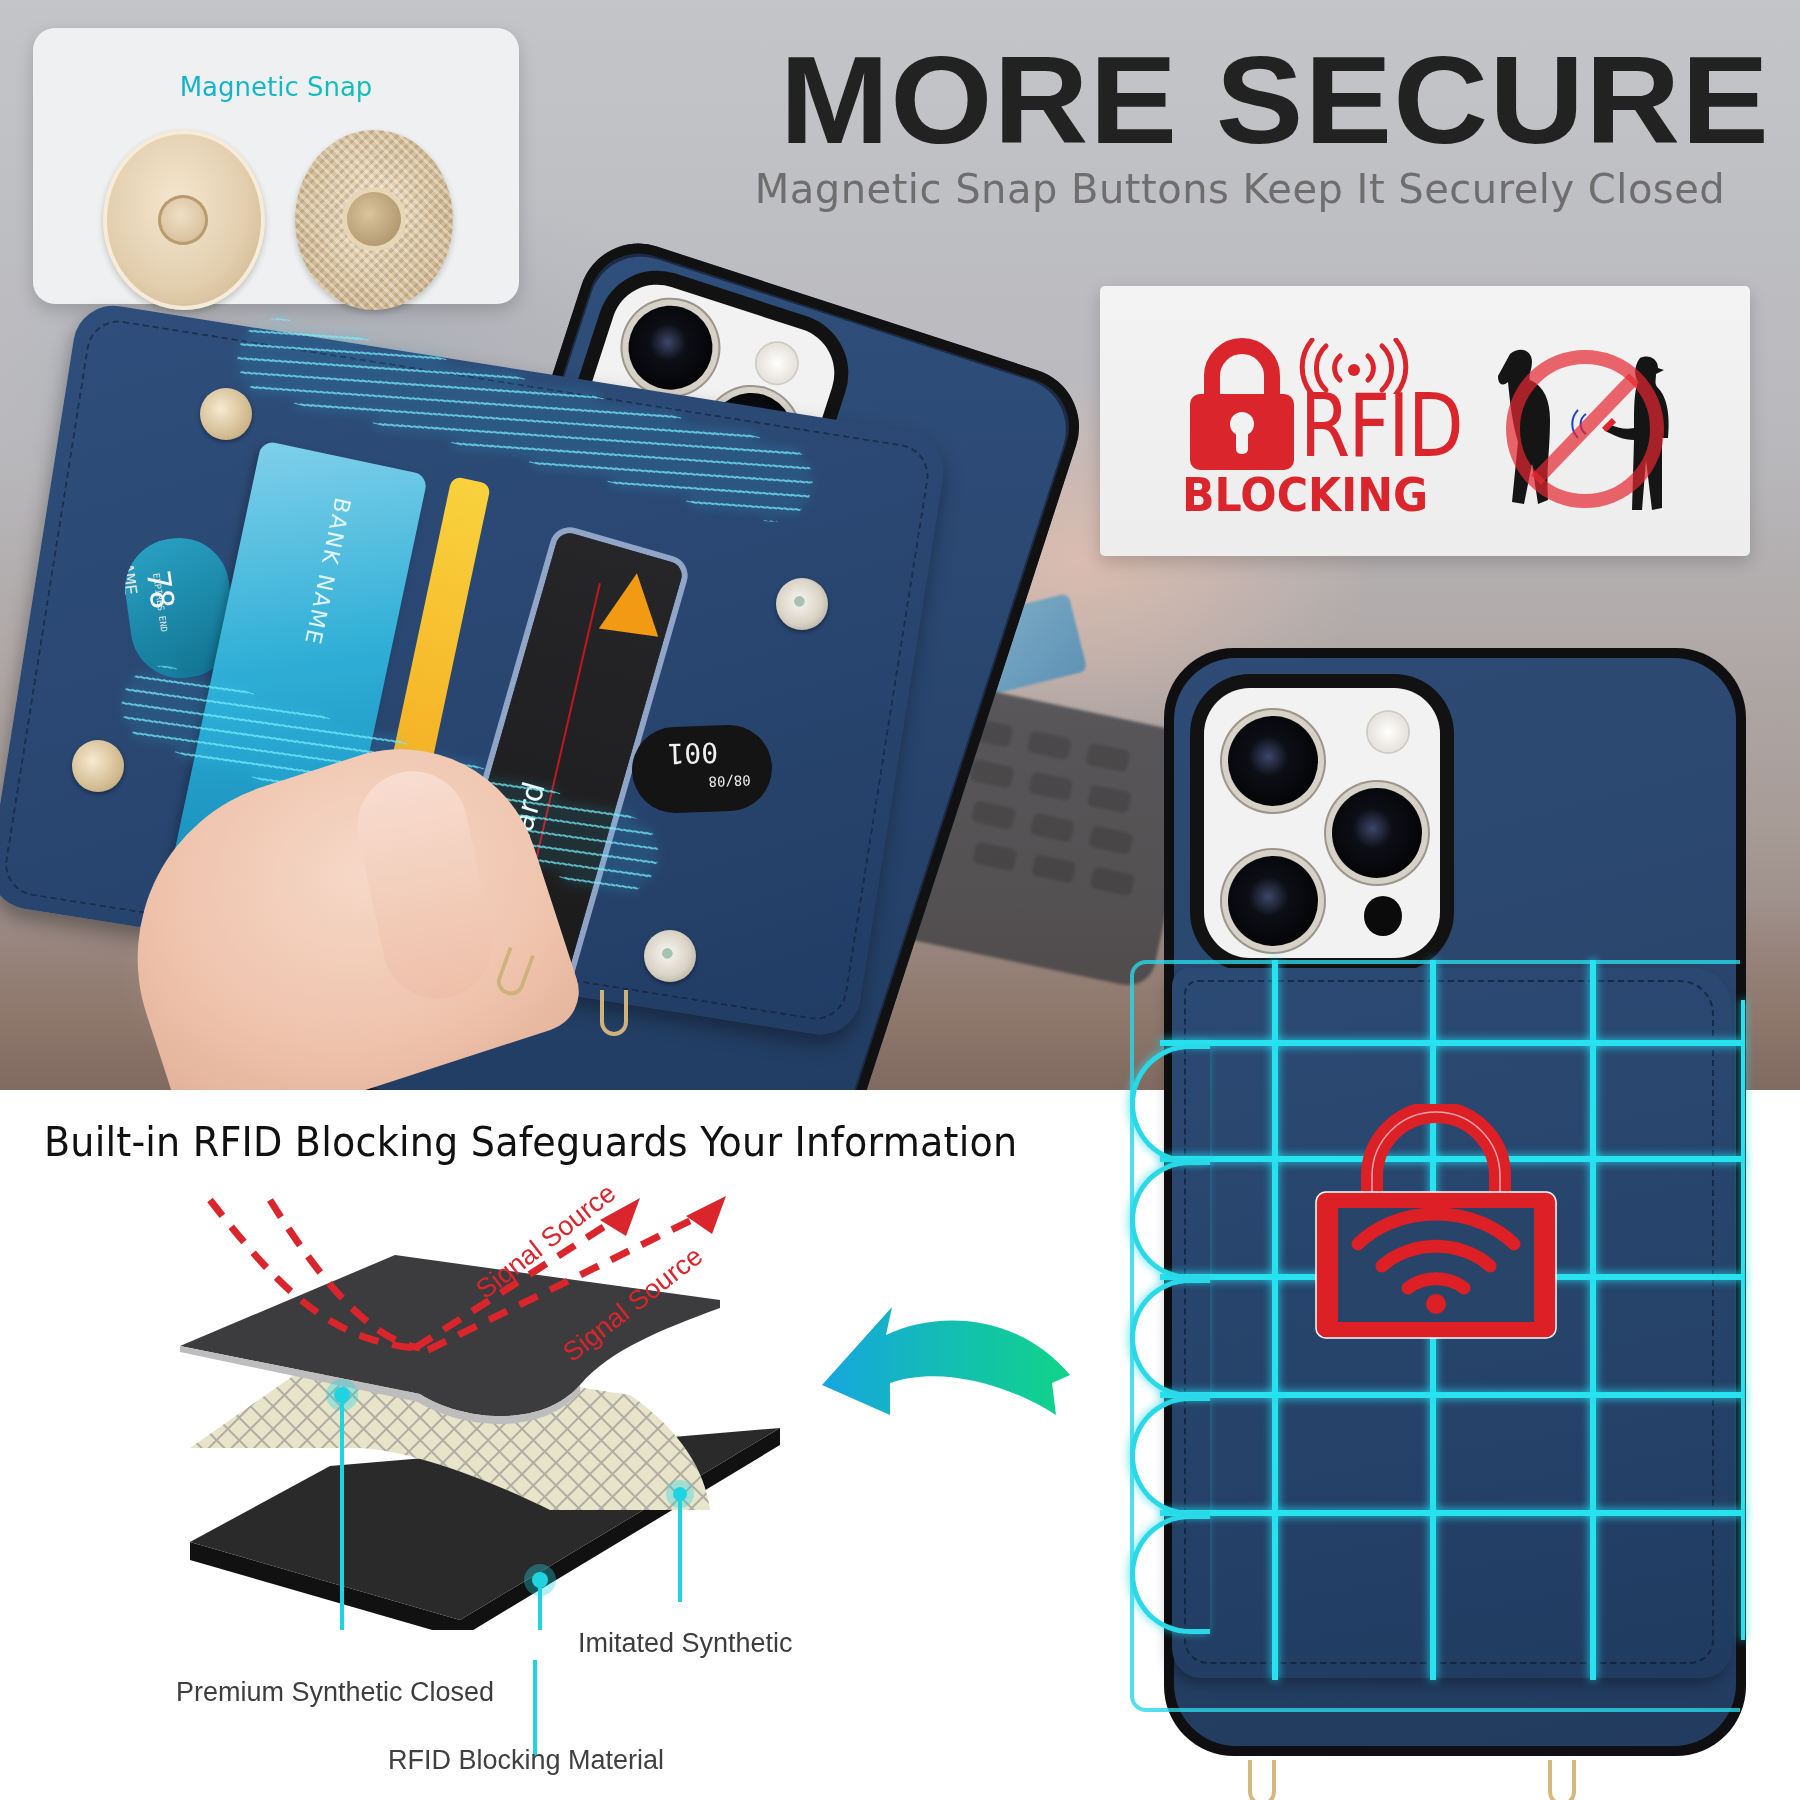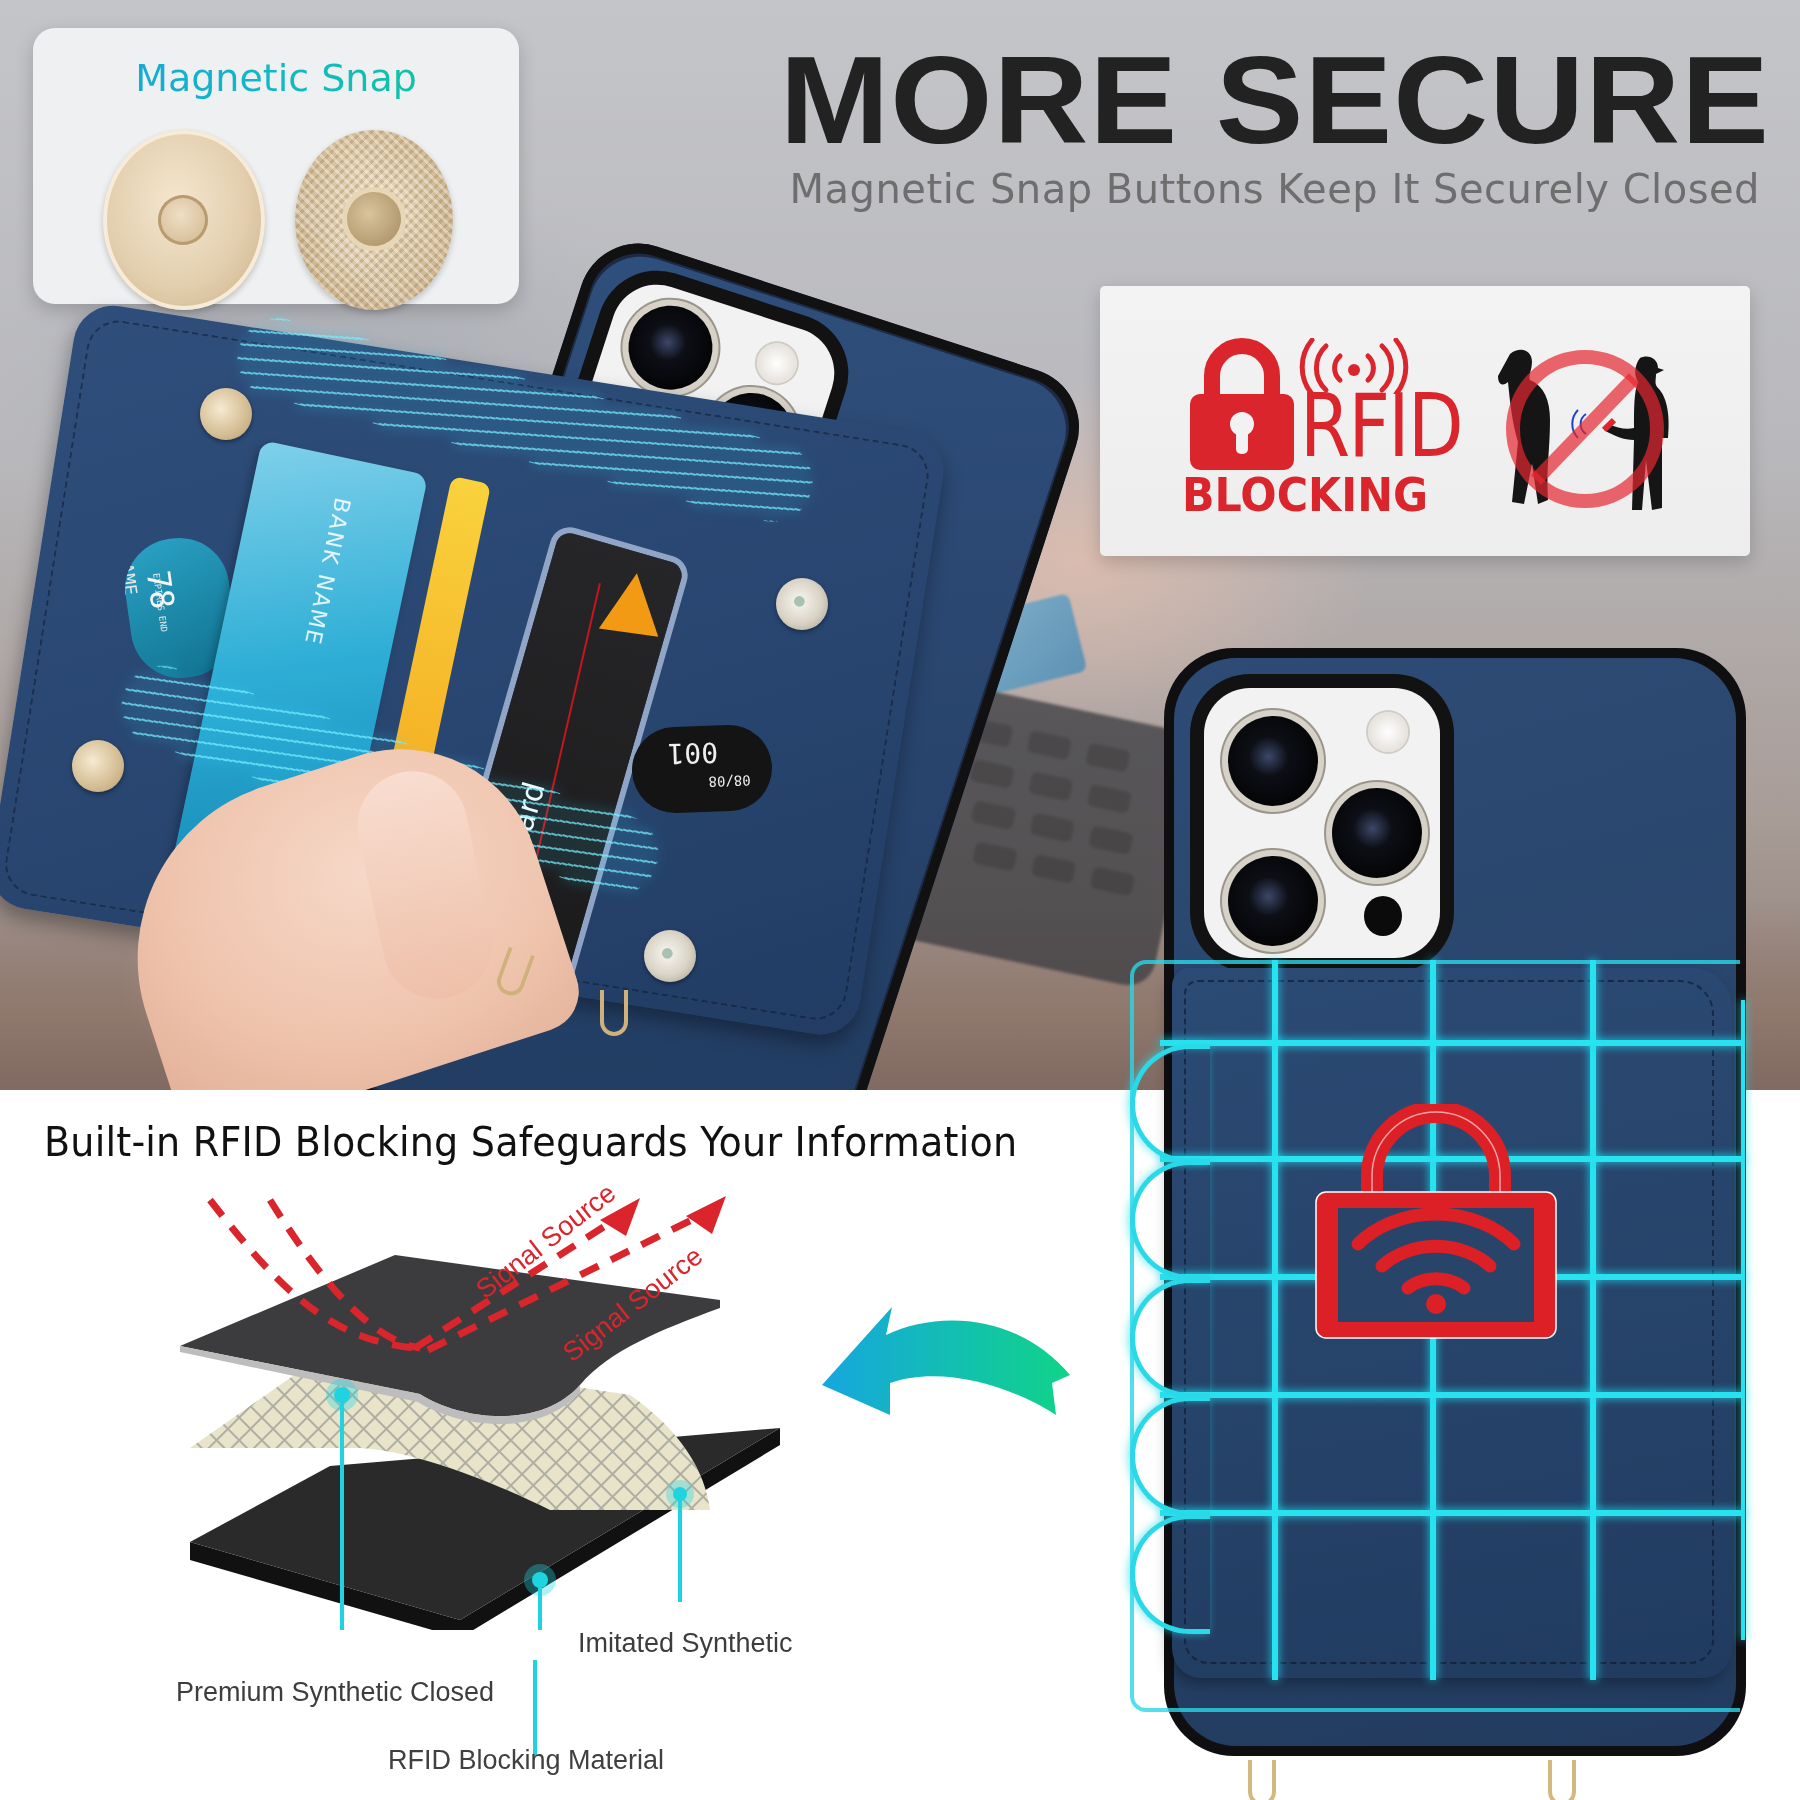--- a/index.html
+++ b/index.html
@@ -37,22 +37,22 @@
     position: absolute; left: 930px; top: 610px; width: 150px; height: 80px; background: linear-gradient(135deg,#6fb7d9,#3f89b8);
     border-radius: 8px; transform: rotate(-14deg); opacity: 0.75; filter: blur(1px);
   }
 
   
   .snap-card {
     position: absolute; left: 33px; top: 28px; width: 486px; height: 276px;
     background: #eef0f2; border-radius: 22px; box-shadow: 0 6px 18px rgba(0,0,0,0.18);
   }
   .snap-title {
-    position: absolute; left: 0; top: 28px; width: 486px; text-align: center;
-    font-family: "DejaVu Sans", sans-serif; font-size: 38px; font-weight: normal;
+    position: absolute; left: 0; top: 44px; width: 486px; text-align: center;
+    font-family: "DejaVu Sans", sans-serif; font-size: 26px; font-weight: normal;
     background: linear-gradient(90deg, #18a2dc 0%, #12b8c6 50%, #10c98e 100%);
     -webkit-background-clip: text; background-clip: text; color: transparent;
   }
   .snap-btn { position: absolute; border-radius: 50%; }
   .snap-btn.plain {
     left: 70px; top: 102px; width: 162px; height: 180px;
     background: radial-gradient(ellipse at 45% 40%, #f4e6cf 0%, #e3cfae 55%, #c7ab83 100%);
     box-shadow: inset 0 0 0 4px #f6ecd9, 0 3px 6px rgba(0,0,0,0.2);
   }
   .snap-btn.plain .center {
@@ -72,21 +72,21 @@
     background: radial-gradient(circle at 40% 40%, #d9c49d, #a58a5f); box-shadow: 0 0 0 5px #e8d7b7;
   }
 
   
   .headline {
     position: absolute; left: 770px; top: 38px; width: 1000px; text-align: right;
     font-family: "Liberation Sans", sans-serif; font-weight: bold; font-size: 124px;
     color: #222222; letter-spacing: 1px; line-height: 1; transform: scaleX(1.06); transform-origin: right;
   }
   .subheadline {
-    position: absolute; left: 720px; top: 166px; width: 1040px; text-align: right;
+    position: absolute; left: 720px; top: 166px; width: 1040px; text-align: center;
     font-family: "DejaVu Sans", sans-serif; font-size: 40px; color: #6e6e6e; letter-spacing: 0.5px;
   }
 
   
   .rfid-card {
     position: absolute; left: 1100px; top: 286px; width: 650px; height: 270px;
     background: linear-gradient(180deg, #f3f3f3 0%, #ededed 100%); border-radius: 5px;
     box-shadow: 0 6px 18px rgba(0,0,0,0.18);
   }
   .rfid-lock { position: absolute; left: 86px; top: 52px; width: 112px; height: 134px; }

